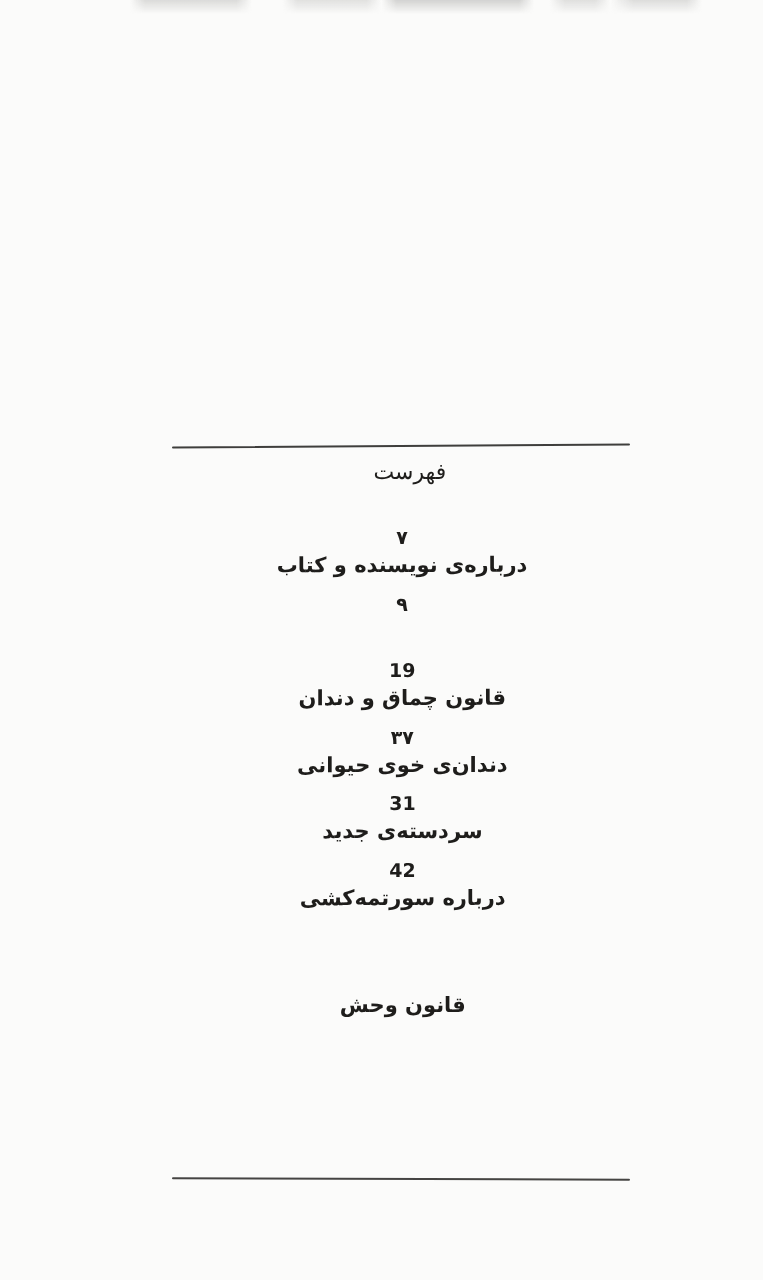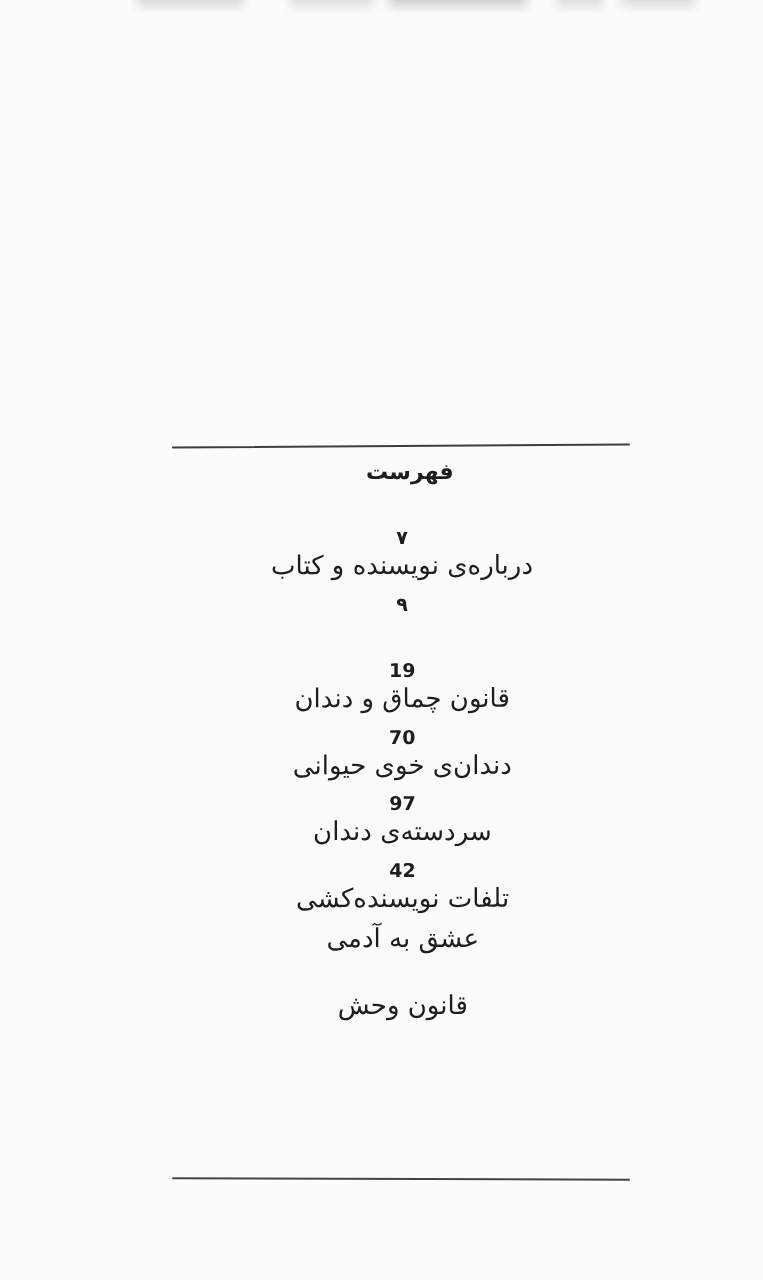--- a/index.html
+++ b/index.html
@@ -53,42 +53,42 @@
     width: 458px;
     top: 0;
     text-align: center;
     transform: rotate(-0.1deg);
   }
   .toc-heading {
     position: absolute;
     top: 456px;
     left: 16px; right: 0;
     font-size: 22px;
-    font-weight: bold;
+    font-weight: normal;
     line-height: 32px;
     letter-spacing: 0;
   }
   .entries {
     position: absolute;
     top: 524px;
     left: 0; right: 0;
   }
   .entry {
     height: 66.5px;
   }
   .entry .num {
     display: block;
     font-size: 19px;
     font-weight: bold;
     line-height: 26px;
   }
   .entry .title {
     display: block;
-    font-size: 26px;
-    font-weight: normal;
+    font-size: 21px;
+    font-weight: bold;
     line-height: 30px;
     white-space: nowrap;
   }
 </style>
 </head>
 <body>
 
 <div class="scan-edge"></div>
 
 <div class="rule top"></div>
@@ -107,36 +107,35 @@
     <div class="entry">
       <span class="num">۹</span>
     </div>
 
     <div class="entry">
       <span class="num">19</span>
       <span class="title">قانون چماق و دندان</span>
     </div>
 
     <div class="entry">
-      <span class="num">70</span>
+      <span class="num">۳۷</span>
       <span class="title">دندان‌ی خوی حیوانی</span>
     </div>
 
     <div class="entry">
-      <span class="num">97</span>
-      <span class="title">سردسته‌ی دندان</span>
+      <span class="num">31</span>
+      <span class="title">سردسته‌ی جدید</span>
     </div>
 
     <div class="entry">
       <span class="num">42</span>
-      <span class="title">تلفات نویسنده‌کشی</span>
+      <span class="title">درباره سورتمه‌کشی</span>
     </div>
 
     <div class="entry">
-      <span class="title">عشق به آدمی</span>
     </div>
 
     <div class="entry">
       <span class="title">قانون وحش</span>
     </div>
 
   </div>
 </div>
 
 <div class="rule bottom"></div>

